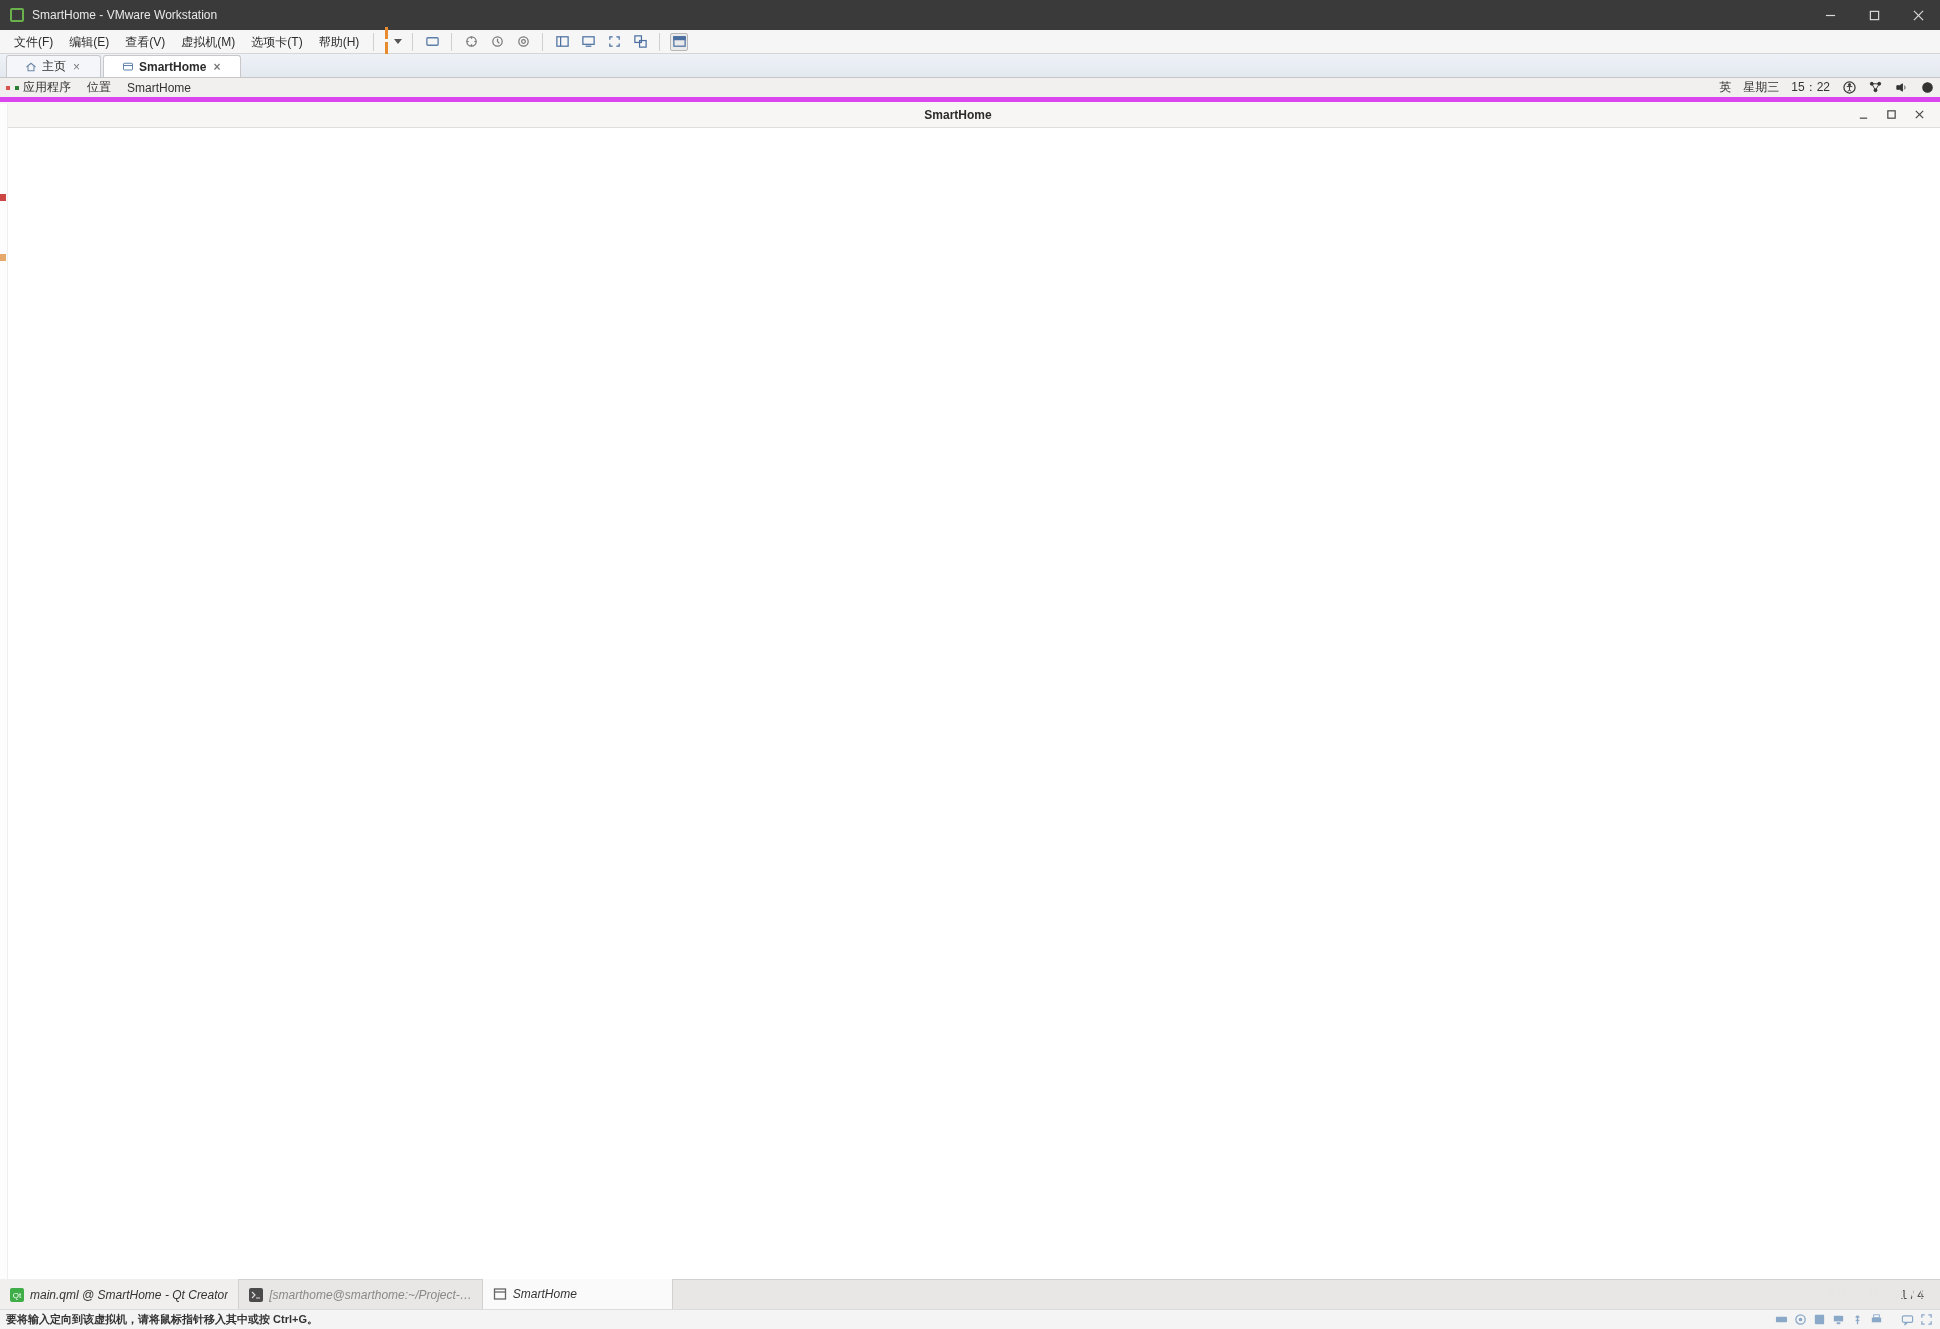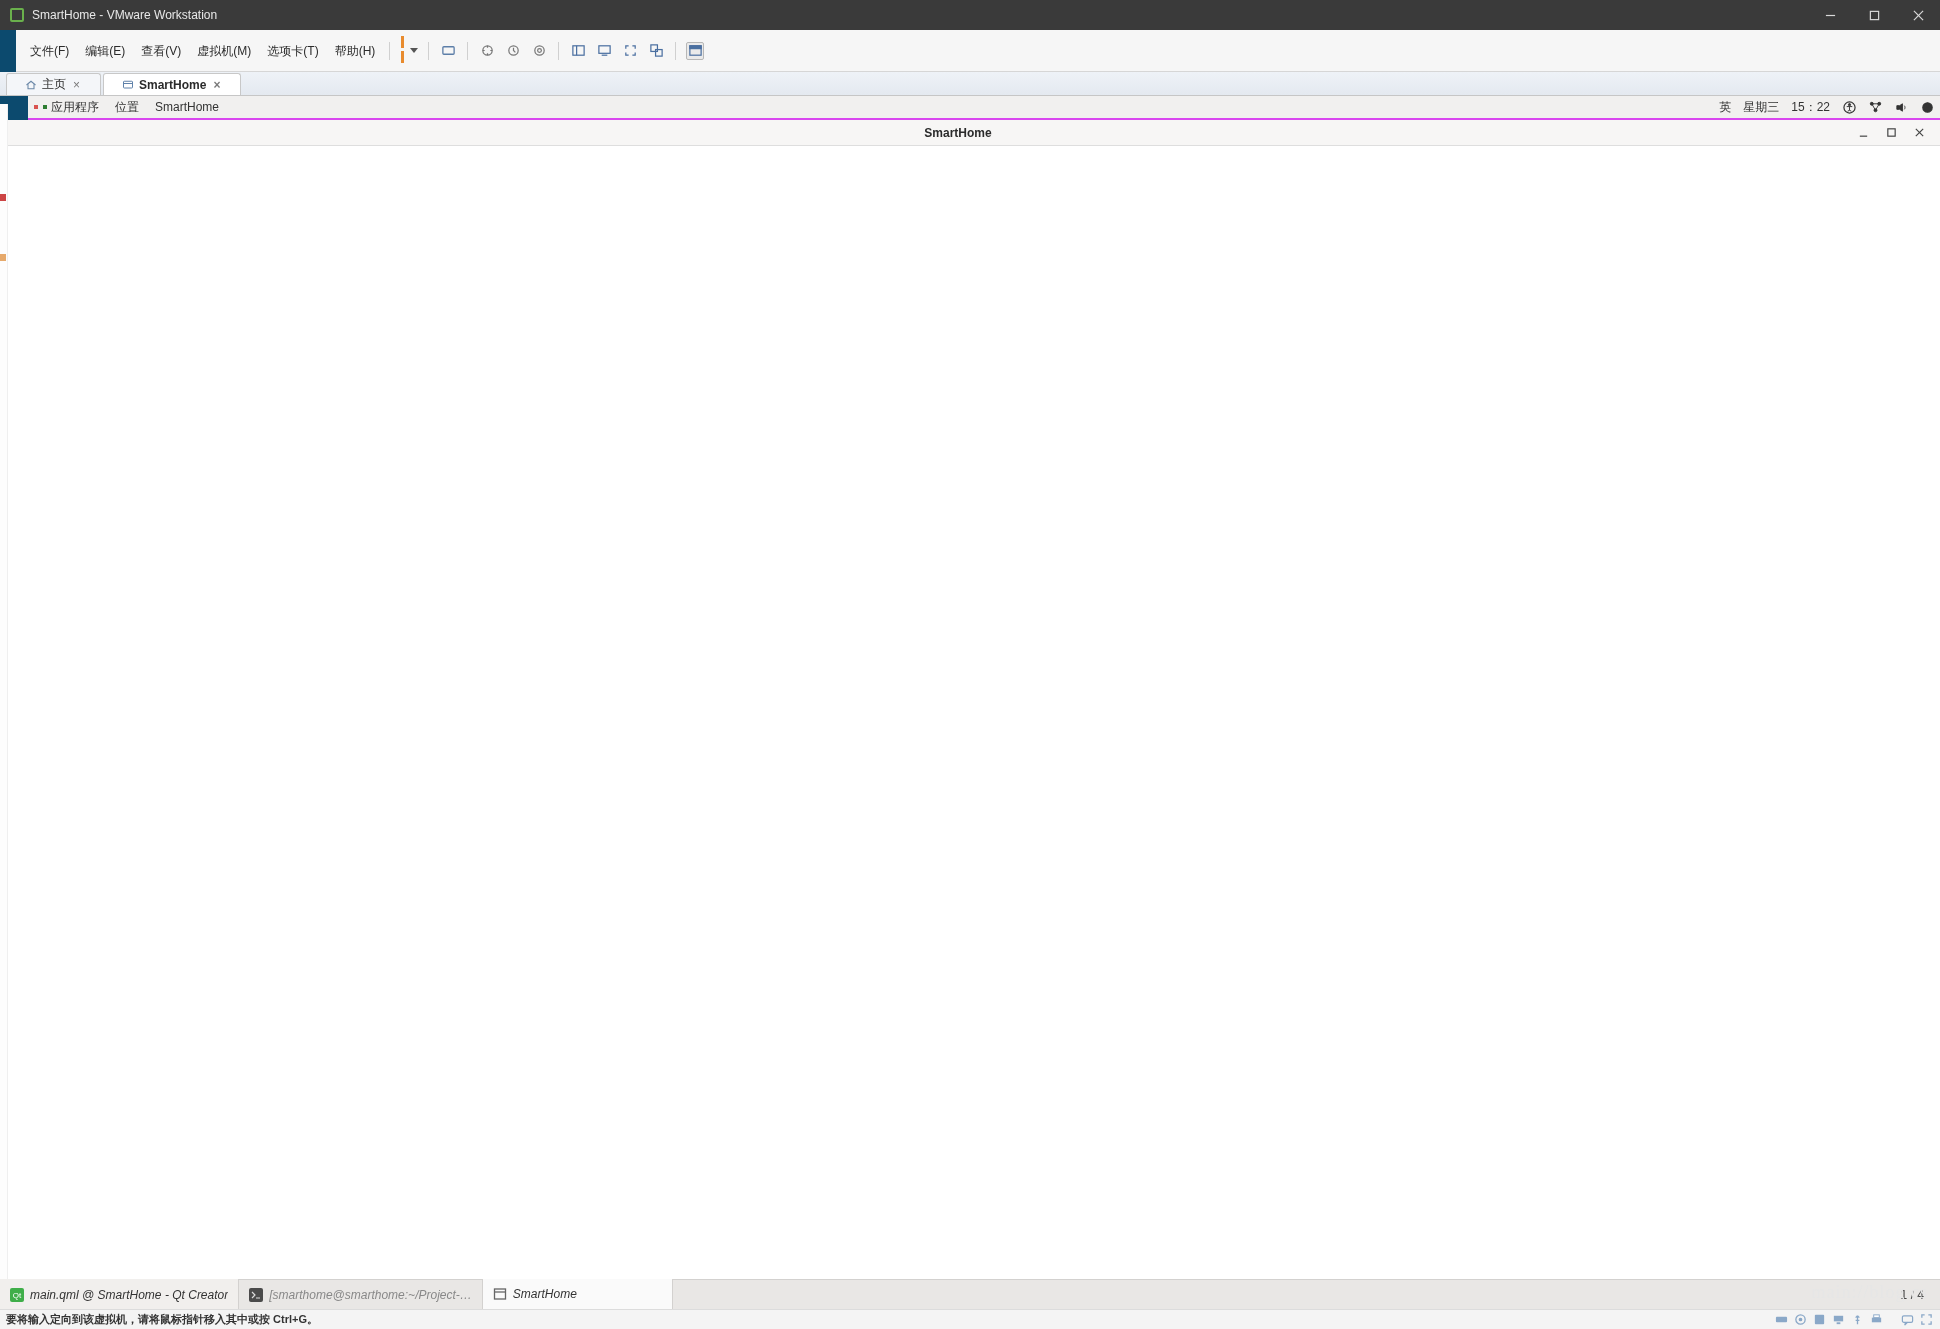--- a/index.html
+++ b/index.html
@@ -1,45 +1,45 @@
 <!DOCTYPE html>
 <html><head>
 <meta charset="utf-8">
 <style>
 * { margin:0; padding:0; box-sizing:border-box; font-family:"Microsoft YaHei","Segoe UI",Tahoma,Arial,sans-serif; }
 html,body { width:100%; height:100%; background:#fff; }
-.root { width:1940px; height:1329px; display:flex; flex-direction:column; background:#0c4a6e; overflow:hidden; position:relative; }
+.root { width:1940px; height:1329px; display:flex; flex-direction:column; background:#b91c1c; overflow:hidden; position:relative; }
 
 
 .titlebar { height:30px; background:#3a3a3a; color:#e8e8e8; display:flex; align-items:center; font-size:12px; }
 .titlebar .logo { width:14px; height:14px; border:2px solid #6ab04c; border-radius:2px; margin:0 8px 0 10px; }
 .titlebar .title { flex:1; }
 .titlebar .win-ctrls { display:flex; }
 .titlebar .win-ctrls div { width:44px; height:30px; display:flex; align-items:center; justify-content:center; color:#d9d9d9; }
 .titlebar .win-ctrls svg { width:11px; height:11px; stroke:#d9d9d9; stroke-width:1.3; fill:none; }
 
 
-.menubar { height:42px; background:#f6f6f6; border-bottom:1px solid #d6d6d6; display:flex; align-items:center; padding:0 6px; font-size:12px; color:#2b2b2b;margin-left:16px; }
+.menubar { height:24px; background:#f6f6f6; border-bottom:1px solid #d6d6d6; display:flex; align-items:center; padding:0 6px; font-size:12px; color:#2b2b2b; }
 .menubar .menu-item { padding:0 8px; line-height:26px; }
 .menubar .sep { width:1px; height:18px; background:#d0d0d0; margin:0 6px; }
 .menubar .tb-icon { width:18px; height:18px; display:flex; align-items:center; justify-content:center; margin:0 4px; color:#555; }
 .menubar .tb-icon.active { border:1px solid #b7b7b7; background:#eaeaea; border-radius:2px; }
 .menubar svg { width:15px; height:15px; }
 .pause-ico .bar { display:inline-block; width:3px; height:12px; background:#e88b2e; margin:0 1px; }
 .drop-tri { width:0; height:0; border-left:4px solid transparent; border-right:4px solid transparent; border-top:5px solid #555; margin-left:3px; }
 
 
 .tabstrip { height:24px; background:linear-gradient(#eef2f7,#e4e9f0); border-bottom:1px solid #c6c6c6; display:flex; align-items:flex-end; padding-left:6px; font-size:12px; }
 .vtab { height:22px; padding:0 18px; display:flex; align-items:center; gap:5px; border:1px solid #c8c8c8; border-bottom:none; background:#f4f6f9; color:#2b2b2b; border-radius:3px 3px 0 0; margin-right:2px; }
 .vtab.active { background:#fff; font-weight:bold;}
 .vtab .home-ico { width:12px; height:12px; }
 .vtab .close-x { color:#7a7a7a; font-size:12px; line-height:1; padding:0 2px; }
 
 
-.guest-panel { height:24px; background:#f1f0ef; border-bottom:2px solid #d946ef; display:flex; align-items:center; font-size:12px; color:#333; padding:0 6px;margin-left:28px; }
+.guest-panel { height:24px; background:#f1f0ef; border-bottom:5px solid #d946ef; display:flex; align-items:center; font-size:12px; color:#333; padding:0 6px; }
 .guest-panel .gp-left { display:flex; align-items:center; gap:16px; }
 .guest-panel .gp-left .apps { display:flex; align-items:center; gap:4px; }
 .guest-panel .gp-left .apps .dot { width:4px; height:4px; background:#d9534f; }
 .guest-panel .gp-left .apps .dot2 { width:4px; height:4px; background:#2e7d32; margin-left:1px;}
 .guest-panel .spacer { flex:1; }
 .guest-panel .gp-right { display:flex; align-items:center; gap:12px; }
 .gp-ico { width:14px; height:14px; display:flex; align-items:center; justify-content:center; color:#333; }
 .gp-ico svg{ width:13px; height:13px; stroke:#333; fill:#333; }
 
 

